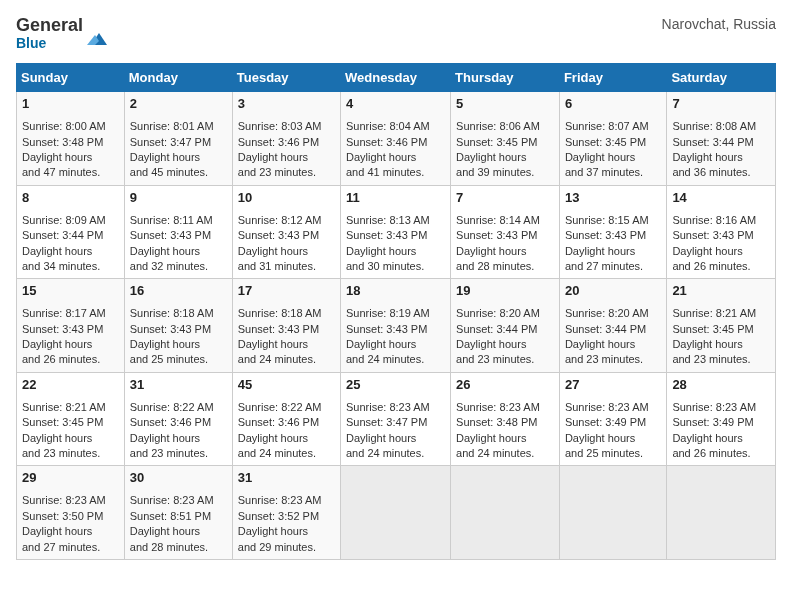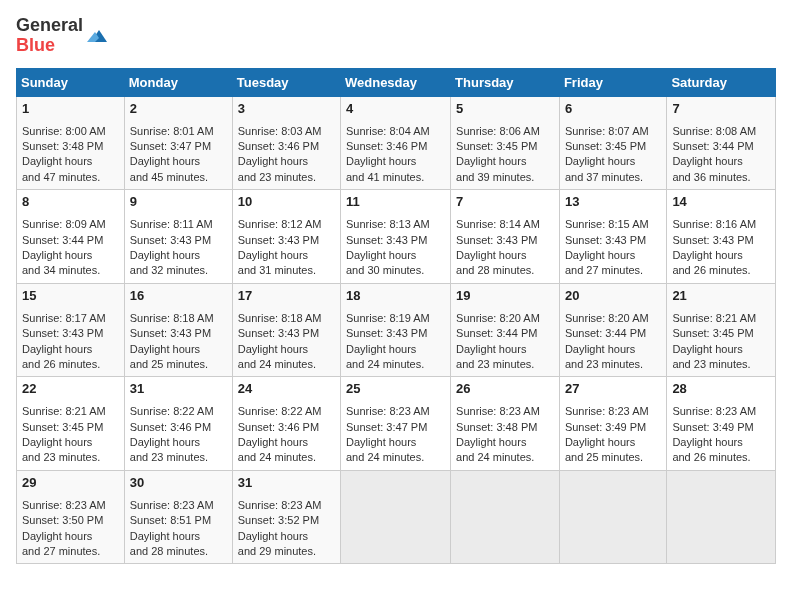--- a/index.html
+++ b/index.html
@@ -11,21 +11,21 @@
       padding: 16px;
     }
     .header {
       display: flex;
       justify-content: space-between;
       align-items: flex-start;
       margin-bottom: 12px;
     }
     .logo {
       display: flex;
-      align-items: center;
+      align-items: flex-end;
     }
     .logo-text {
       display: flex;
       flex-direction: column;
       line-height: 1.1;
     }
     .logo-icon {
       width: 24px;
       height: 24px;
       margin-left: 2px;
@@ -87,28 +87,29 @@
       background: #ebebeb !important;
     }
   </style>
 </head>
 <body>
 
 <div class="header">
   <div class="logo">
     <div class="logo-text">
       <span style="font-size:18px;font-weight:bold;color:#333;">General</span>
-      <span style="font-size:18px;font-weight:bold;color:#ef4444;">Blue</span>
+      <span style="font-size:14px;font-weight:bold;color:#0369a1;">Blue</span>
     </div>
     <svg class="logo-icon" viewBox="0 0 24 24" xmlns="http://www.w3.org/2000/svg">
       <polygon points="6,18 14,6 22,18" fill="#1a6faf"></polygon>
       <polygon points="2,18 10,8 14,14 10,18" fill="#5aaae0"></polygon>
     </svg>
   </div>
   <div class="title-area">
+    <div class="location">Narovchat, Russia</div>
   </div>
 </div>
 
 <table class="calendar-table">
   <thead>
     <tr>
       <th>Sunday</th>
       <th>Monday</th>
       <th>Tuesday</th>
       <th>Wednesday</th>
@@ -211,21 +212,21 @@
       <tr>
         <td>
           <span class="day-number">22</span>
           <div class="day-info"><span>Sunrise: 8:21 AM</span><br><span>Sunset: 3:45 PM</span><br><span>Daylight hours</span><br><span>and 23 minutes.</span></div>
         </td>
         <td>
           <span class="day-number">31</span>
           <div class="day-info"><span>Sunrise: 8:22 AM</span><br><span>Sunset: 3:46 PM</span><br><span>Daylight hours</span><br><span>and 23 minutes.</span></div>
         </td>
         <td>
-          <span class="day-number">24</span>
+          <span class="day-number">45</span>
           <div class="day-info"><span>Sunrise: 8:22 AM</span><br><span>Sunset: 3:46 PM</span><br><span>Daylight hours</span><br><span>and 24 minutes.</span></div>
         </td>
         <td>
           <span class="day-number">25</span>
           <div class="day-info"><span>Sunrise: 8:23 AM</span><br><span>Sunset: 3:47 PM</span><br><span>Daylight hours</span><br><span>and 24 minutes.</span></div>
         </td>
         <td>
           <span class="day-number">26</span>
           <div class="day-info"><span>Sunrise: 8:23 AM</span><br><span>Sunset: 3:48 PM</span><br><span>Daylight hours</span><br><span>and 24 minutes.</span></div>
         </td>

